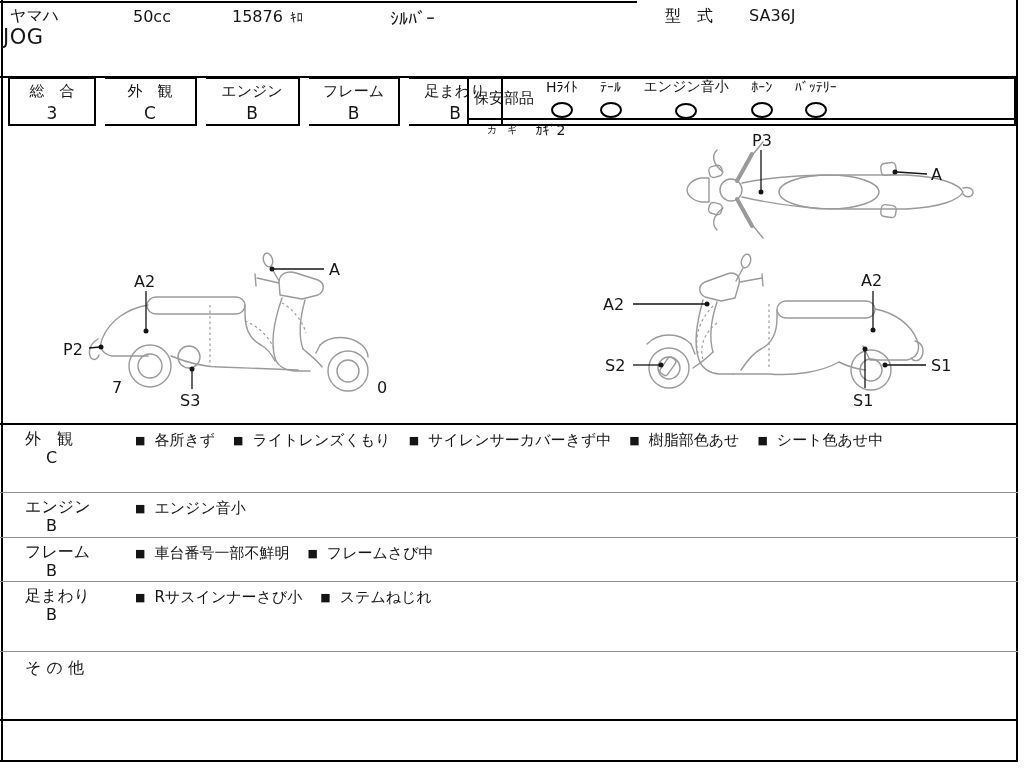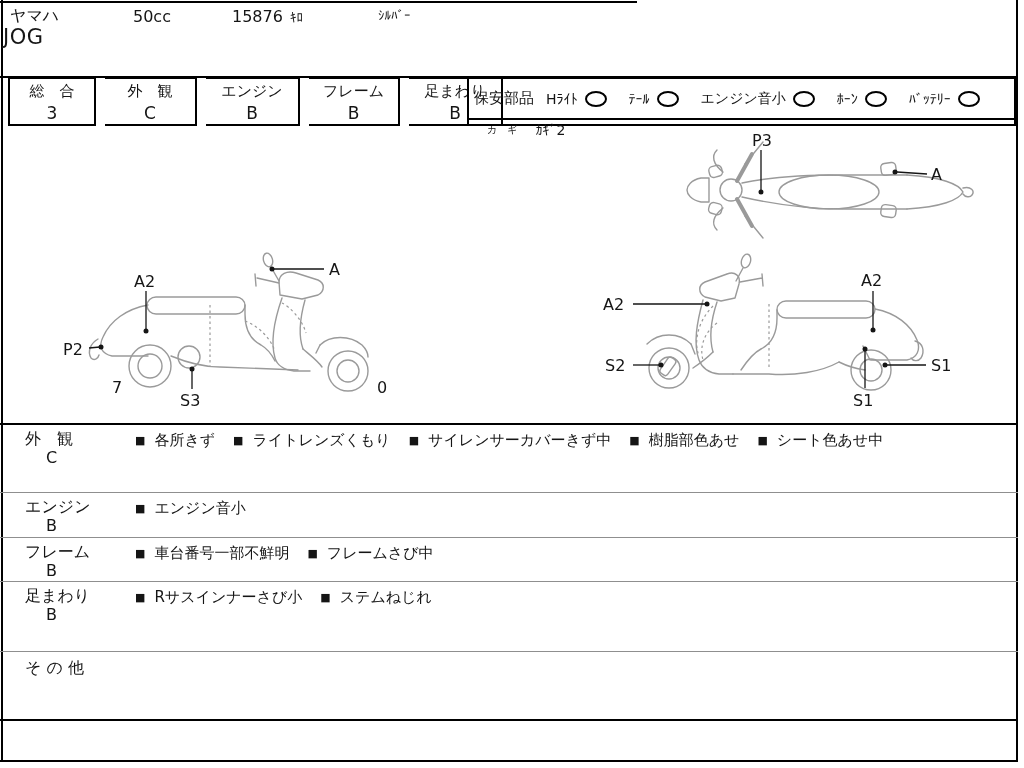--- a/index.html
+++ b/index.html
@@ -12,41 +12,41 @@
   .hline{position:absolute;background:#000;}
   .grayline{position:absolute;background:#8f8f8f;}
   .vline{position:absolute;background:#000;}
 
   
   .h-maker{left:10px;top:6px;font-size:16px;}
   .h-model{left:3px;top:25px;font-size:21px;letter-spacing:.5px;}
   .h-disp{left:133px;top:7px;font-size:16px;}
   .h-mileage{left:232px;top:7px;font-size:16px;}
   .h-mileage .unit{font-size:13px;margin-left:7px;}
-  .h-color{left:378px;top:8px;font-size:13px;}
+  .h-color{left:390px;top:8px;font-size:18px;}
   .vehicle-info{left:665px;top:3px;font-size:16px;line-height:25px;}
   .vi-row{white-space:nowrap;}
   .vi-label{display:inline-block;width:78px;}
   .vi-value{margin-left:6px;}
 
   
   .ratings{left:8px;top:77px;height:49px;display:flex;gap:9px;}
   .rating-cell{box-sizing:border-box;border:2px solid #000;border-left:none;
     display:flex;flex-direction:column;align-items:center;}
   .rating-cell:first-child{border-left:2px solid #000;}
   .rating-label{font-size:15px;margin-top:3px;white-space:nowrap;}
   .rating-grade{font-size:17px;margin-top:2px;}
 
   .safety-box{left:467px;top:77px;width:549px;height:49px;box-sizing:border-box;
     border:2px solid #000;}
   .sp-row1{display:flex;align-items:center;height:41px;box-sizing:border-box;
     border-bottom:2px solid #000;padding-left:5px;}
   .sp-title{font-size:15px;margin-right:12px;white-space:nowrap;}
   .sp-items{display:flex;align-items:center;gap:22px;}
-  .sp-item{display:inline-flex;align-items:center;gap:7px;}
+  .sp-item{display:inline-flex;align-items:center;gap:7px;flex-direction:column;}
   .sp-item-label{font-size:14px;white-space:nowrap;}
   .sp-circle{display:inline-block;width:18px;height:12px;border:2px solid #000;
     border-radius:50%;}
   .sp-row2{display:flex;align-items:center;height:20px;padding-left:18px;}
   .sp-key-label{font-size:10px;white-space:nowrap;}
   .sp-key-value{font-size:14px;margin-left:18px;}
 
   
   .section-row{left:0;width:1018px;}
   .row-label{position:absolute;left:25px;top:5px;font-size:16px;white-space:nowrap;}
@@ -81,20 +81,23 @@
   <div class="hline" style="left:0;top:719px;width:1018px;height:2px"></div>
   <div class="hline" style="left:0;top:760px;width:1018px;height:2px"></div>
 
   <div class="abs h-maker">ヤマハ</div>
   <div class="abs h-model">JOG</div>
   <div class="abs h-disp">50cc</div>
   <div class="abs h-mileage"><span>15876</span><span class="unit">ｷﾛ</span></div>
   <div class="abs h-color">ｼﾙﾊﾞｰ</div>
 
   <div class="abs vehicle-info">
+    <div class="vi-row">
+      <span class="vi-label">型　式</span><span class="vi-value">SA36J</span>
+    </div>
   </div>
 
   <div class="abs ratings">
       <div class="rating-cell" style="width: 88px;">
         <div class="rating-label">総　合</div>
         <div class="rating-grade">3</div>
       </div>
       <div class="rating-cell" style="width: 92px;">
         <div class="rating-label">外　観</div>
         <div class="rating-grade">C</div>

